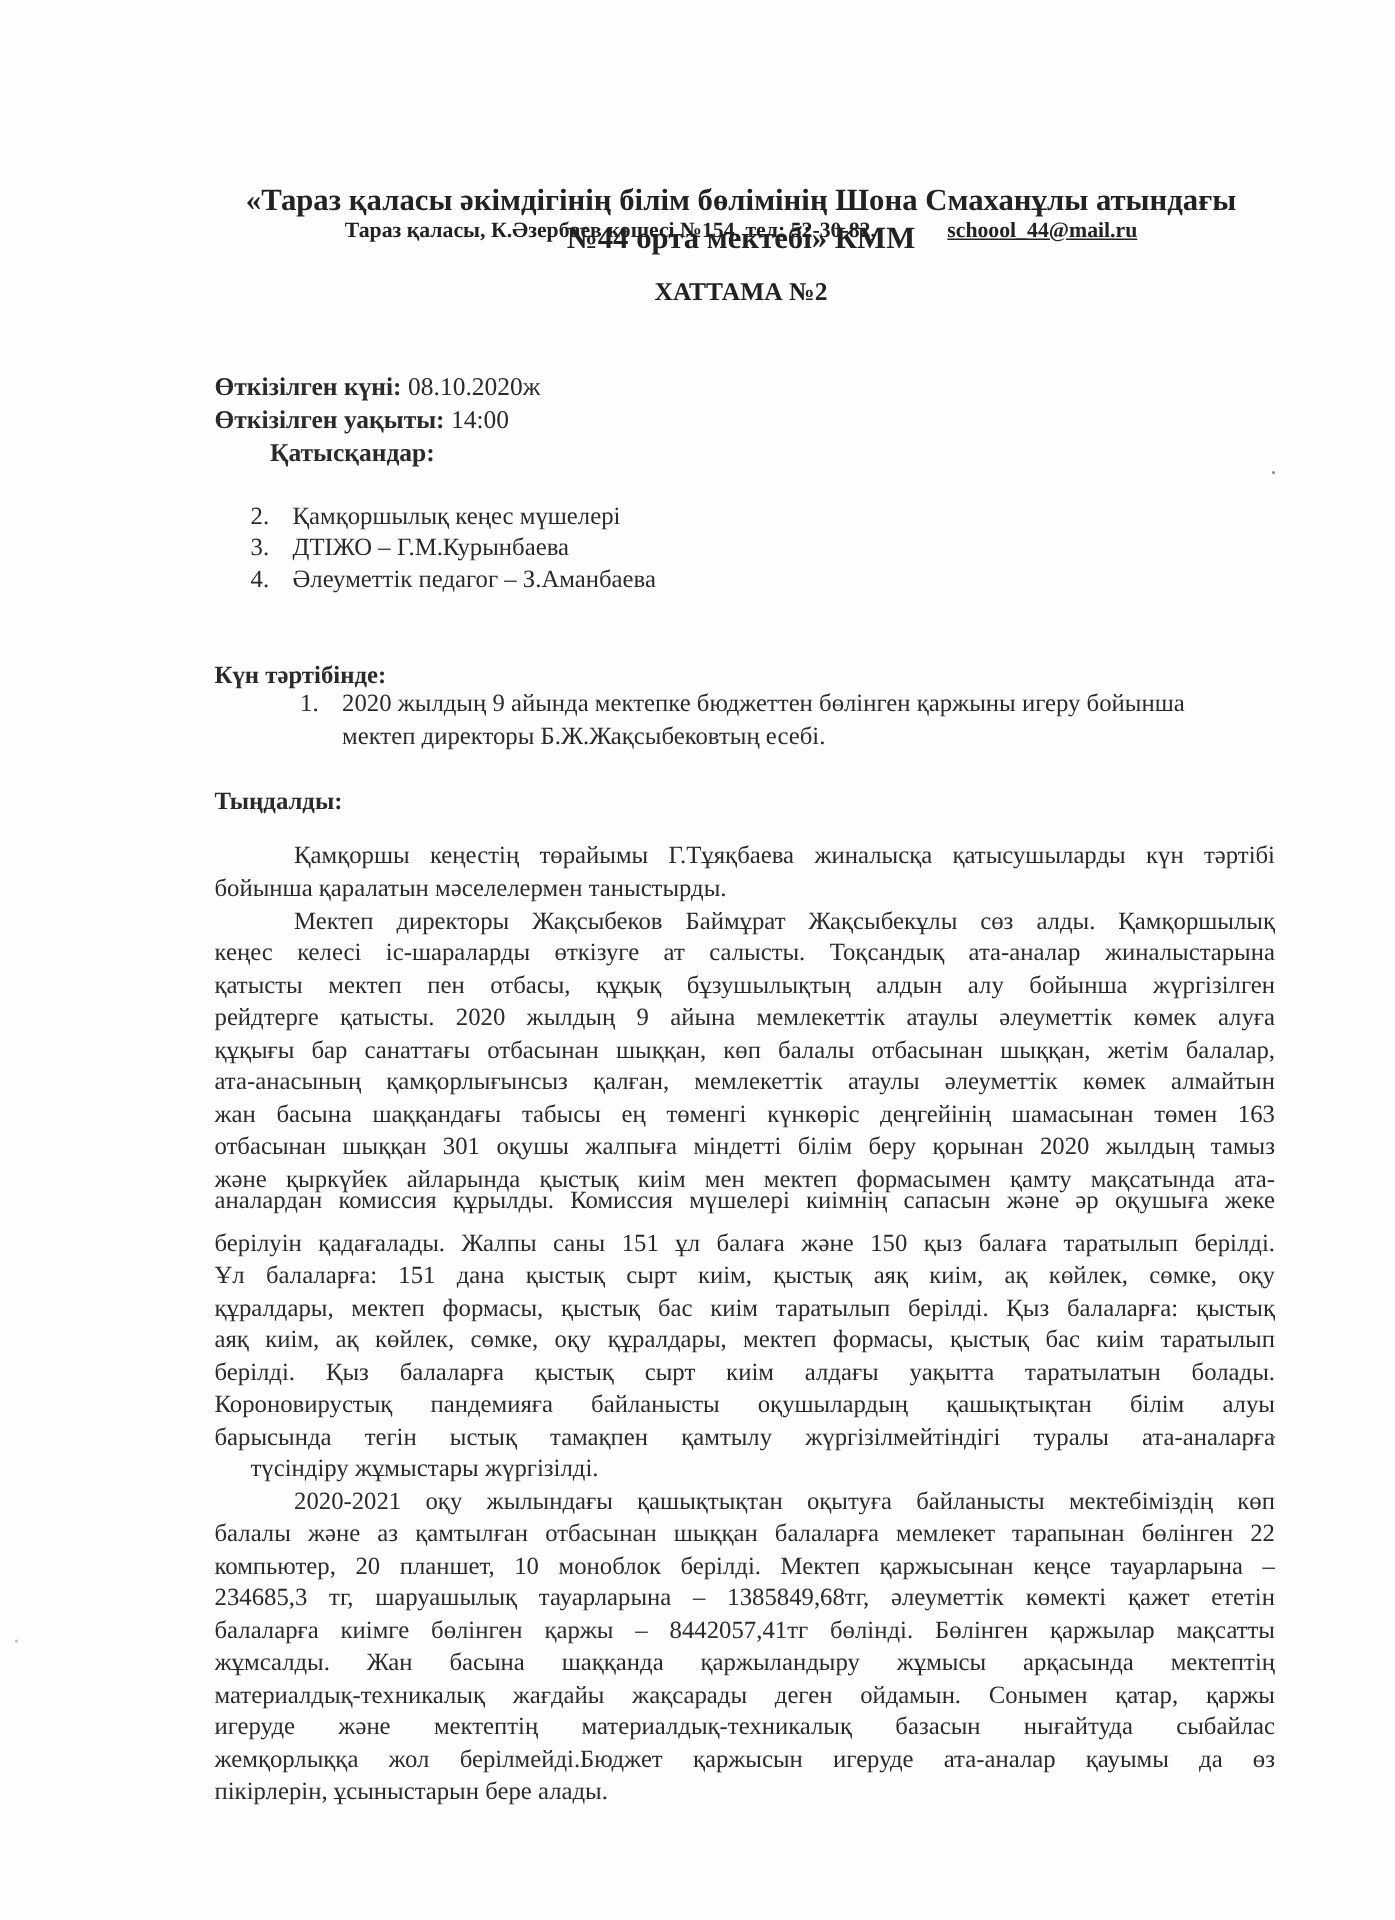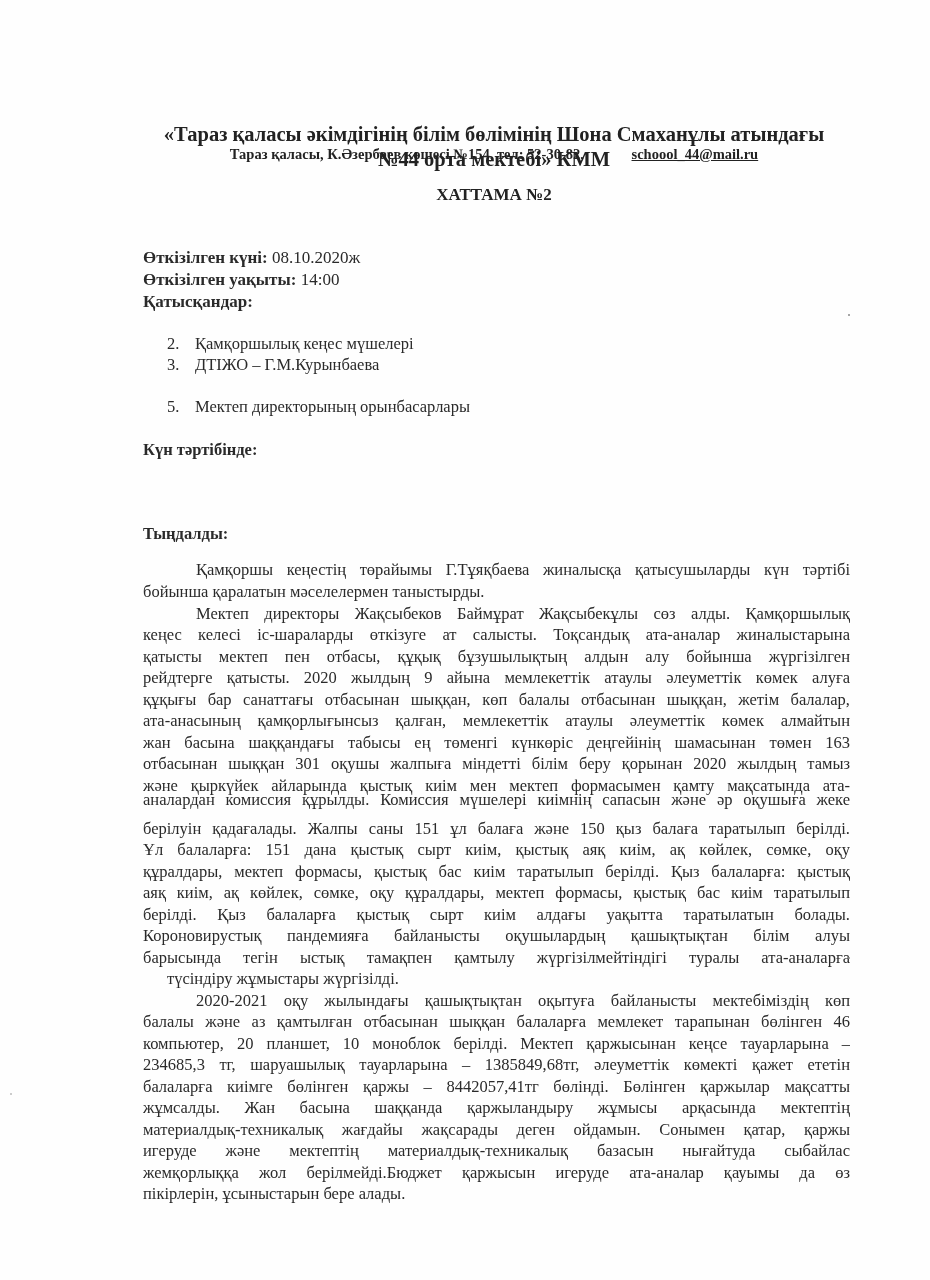--- a/index.html
+++ b/index.html
@@ -41,29 +41,31 @@
   </div>
 
   <div class="abs doc-title" style="top:185px;">ХАТТАМА №2</div>
 
   <div class="abs meta" style="top:248px;">
     <b>Өткізілген күні:</b><span> 08.10.2020ж</span>
   </div>
   <div class="abs meta" style="top:270px;">
     <b>Өткізілген уақыты:</b><span> 14:00</span>
   </div>
-  <div class="abs meta" style="top:292px;">
+  <div class="abs meta" style="top:292px;margin-left:37px;">
     <b>Қатысқандар:</b>
   </div>
 
   <div class="abs list-item" style="top:334px;"><span class="num">2.</span><span>Қамқоршылық кеңес мүшелері</span></div>
   <div class="abs list-item" style="top:355px;"><span class="num">3.</span><span>ДТІЖО – Г.М.Курынбаева</span></div>
-  <div class="abs list-item" style="top:397px;"><span class="num">5.</span><span>Мектеп директорының орынбасарлары</span></div>
+  <div class="abs list-item" style="top:376px;"><span class="num">4.</span><span>Әлеуметтік педагог – З.Аманбаева</span></div>
 
   <div class="abs section" style="top:440px;">Күн тәртібінде:</div>
+  <div class="abs agenda-item" style="top:459px;"><span class="num">1.</span><span>2020 жылдың 9 айында мектепке бюджеттен бөлінген қаржыны игеру бойынша</span></div>
+  <div class="abs agenda-cont" style="top:481px;">мектеп директоры Б.Ж.Жақсыбековтың есебі.</div>
 
   <div class="abs section" style="top:524px;">Тыңдалды:</div>
 
   <div id="body-lines">
       <div class="abs line indent" style="top: 560px;">Қамқоршы кеңестің төрайымы Г.Тұяқбаева жиналысқа қатысушыларды күн тәртібі</div>
       <div class="abs line last" style="top: 582px;">бойынша қаралатын мәселелермен таныстырды.</div>
       <div class="abs line indent" style="top: 604px;">Мектеп директоры Жақсыбеков Баймұрат Жақсыбекұлы сөз алды. Қамқоршылық</div>
       <div class="abs line" style="top: 625px;">кеңес келесі іс-шараларды өткізуге ат салысты. Тоқсандық ата-аналар жиналыстарына</div>
       <div class="abs line" style="top: 647px;">қатысты мектеп пен отбасы, құқық бұзушылықтың алдын  алу бойынша жүргізілген</div>
       <div class="abs line" style="top: 668px;">рейдтерге қатысты. 2020 жылдың 9 айына мемлекеттік атаулы әлеуметтік көмек алуға</div>
@@ -75,21 +77,21 @@
       <div class="abs line" style="top: 790px;">аналардан комиссия құрылды. Комиссия мүшелері киімнің сапасын және әр оқушыға жеке</div>
       <div class="abs line" style="top: 819px;">берілуін қадағалады. Жалпы саны 151 ұл балаға және 150 қыз балаға таратылып берілді.</div>
       <div class="abs line" style="top: 840px;">Ұл балаларға: 151 дана қыстық сырт киім, қыстық аяқ киім, ақ көйлек, сөмке, оқу</div>
       <div class="abs line" style="top: 862px;">құралдары, мектеп формасы, қыстық бас киім таратылып берілді.  Қыз балаларға: қыстық</div>
       <div class="abs line" style="top: 883px;">аяқ киім, ақ көйлек, сөмке, оқу құралдары, мектеп формасы, қыстық бас киім таратылып</div>
       <div class="abs line" style="top: 905px;">берілді.  Қыз балаларға қыстық сырт киім алдағы уақытта таратылатын болады.</div>
       <div class="abs line" style="top: 926px;">Короновирустық пандемияға байланысты оқушылардың қашықтықтан білім алуы</div>
       <div class="abs line" style="top: 948px;">барысында тегін ыстық тамақпен қамтылу жүргізілмейтіндігі туралы ата-аналарға</div>
       <div class="abs line last" style="top: 969px; margin-left: 24px;">түсіндіру жұмыстары жүргізілді.</div>
       <div class="abs line indent" style="top: 991px;">2020-2021 оқу жылындағы қашықтықтан оқытуға байланысты мектебіміздің көп</div>
-      <div class="abs line" style="top: 1012px;">балалы және аз қамтылған отбасынан шыққан балаларға мемлекет тарапынан бөлінген 46</div>
+      <div class="abs line" style="top: 1012px;">балалы және аз қамтылған отбасынан шыққан балаларға мемлекет тарапынан бөлінген 22</div>
       <div class="abs line" style="top: 1034px;">компьютер, 20 планшет, 10 моноблок берілді. Мектеп қаржысынан кеңсе тауарларына –</div>
       <div class="abs line" style="top: 1055px;">234685,3 тг, шаруашылық тауарларына – 1385849,68тг, әлеуметтік көмекті қажет ететін</div>
       <div class="abs line" style="top: 1077px;">балаларға киімге бөлінген қаржы – 8442057,41тг бөлінді. Бөлінген қаржылар мақсатты</div>
       <div class="abs line" style="top: 1098px;">жұмсалды. Жан басына шаққанда қаржыландыру жұмысы арқасында мектептің</div>
       <div class="abs line" style="top: 1120px;">материалдық-техникалық жағдайы жақсарады деген ойдамын. Сонымен қатар, қаржы</div>
       <div class="abs line" style="top: 1141px;">игеруде және мектептің материалдық-техникалық базасын нығайтуда сыбайлас</div>
       <div class="abs line" style="top: 1163px;">жемқорлыққа жол берілмейді.Бюджет қаржысын игеруде ата-аналар қауымы да өз</div>
       <div class="abs line last" style="top: 1184px;">пікірлерін, ұсыныстарын бере алады.</div>
     </div>
 

